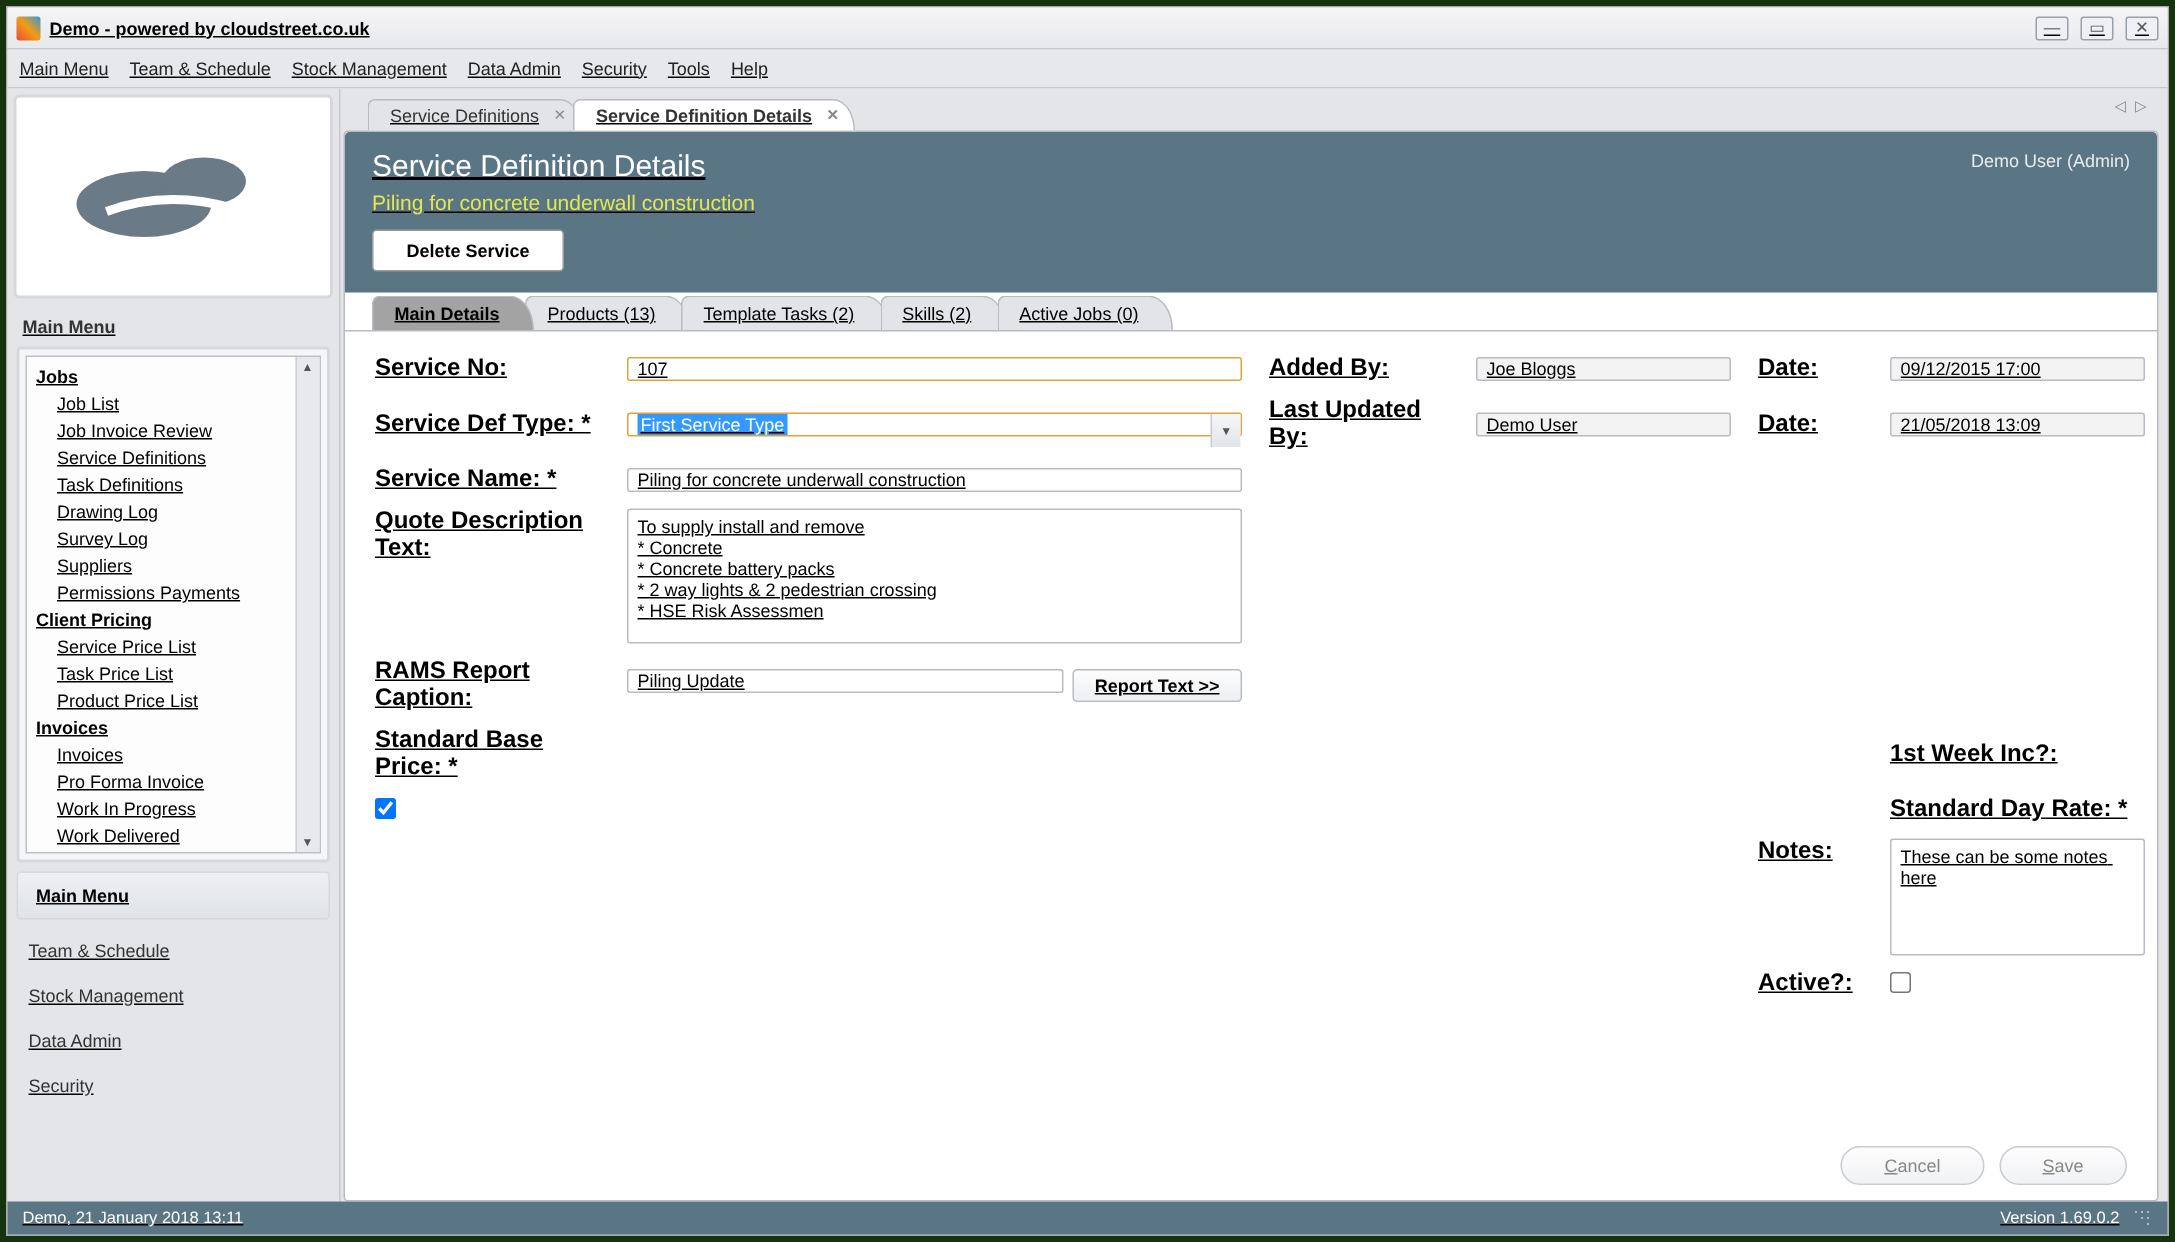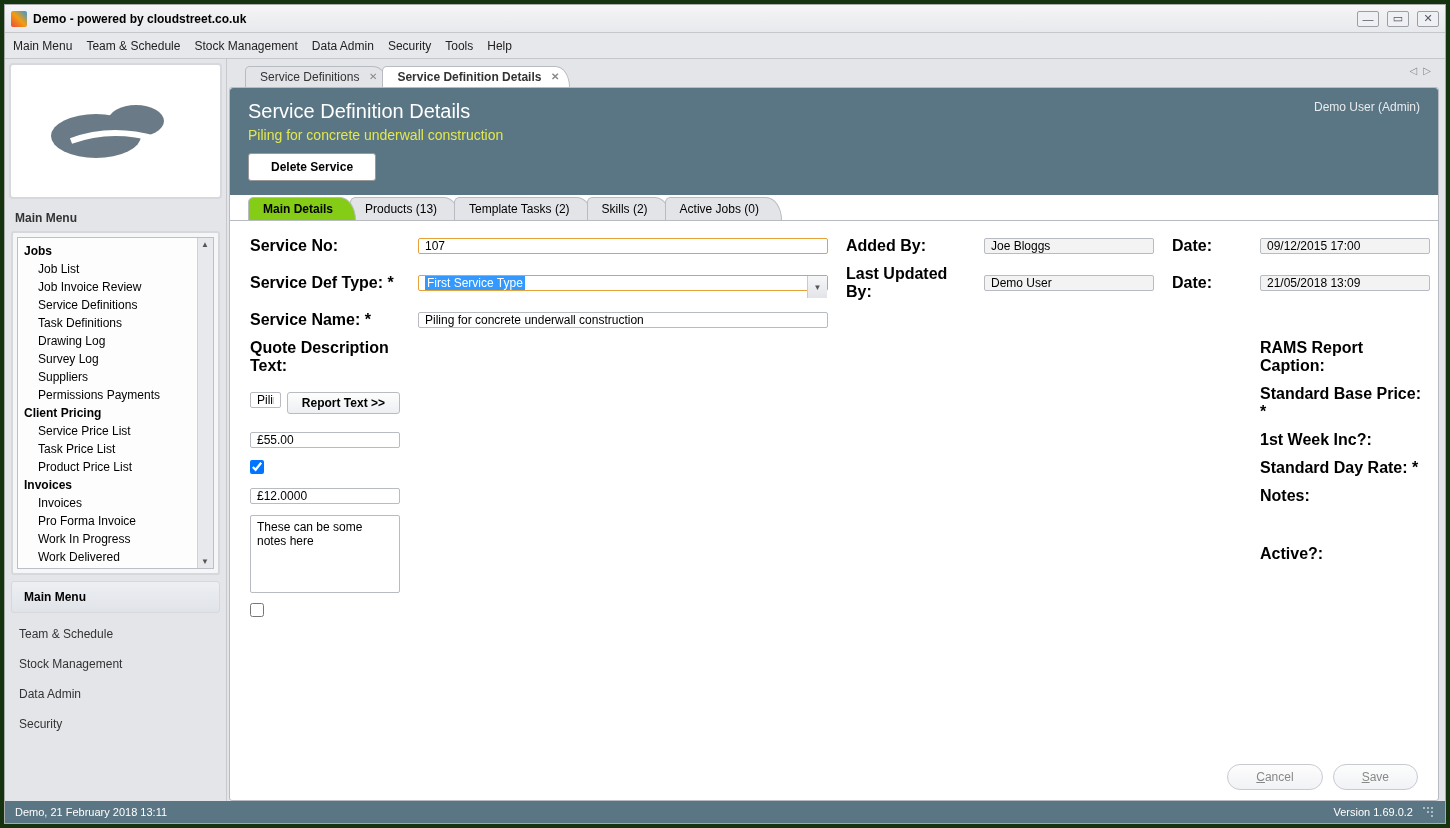--- a/index.html
+++ b/index.html
@@ -1,20 +1,20 @@
 <!DOCTYPE html>
 <html><head>
 <meta charset="utf-8">
 <style>
 * { box-sizing: border-box; margin: 0; padding: 0; }
 body { font-family: "Segoe UI", Tahoma, sans-serif; font-size: 12px; background: #14330e; width: 1450px; height: 828px; overflow: hidden; }
 
 .outer-border { border: 4px solid #14330e; width: 1450px; height: 828px; }
 
-.window { background: #e8e9ec; width: 100%; height: 100%; display: flex; flex-direction: column; border: 1px solid #aaa; }
+.window { background: #e8e9ec; width: 100%; height: 100%; display: flex; flex-direction: column; border: 1px solid #aaa; text-decoration: underline; }
 
 
 .titlebar { height: 28px; display: flex; align-items: center; padding: 0 6px; background: linear-gradient(#f5f5f7,#e8e9ec); border-bottom: 1px solid #c6c7cb; }
 .titlebar .app-icon { width: 16px; height: 16px; background: linear-gradient(45deg,#e74c3c,#f39c12,#3498db); margin-right: 6px; border-radius:2px;}
 .titlebar .title { font-weight: bold; flex: 1; }
 .win-btns { display: flex; gap: 8px; }
 .win-btn { width: 22px; height: 16px; border: 1px solid #9aa0a6; background: #eef0f4; display:flex; align-items:center; justify-content:center; font-size:11px; color:#556; border-radius:2px; cursor:pointer;}
 
 
 .menubar { height: 26px; display: flex; align-items: center; padding: 0 8px; gap: 14px; background: #e7e8ec; border-bottom: 1px solid #c6c7cb; }
@@ -55,21 +55,21 @@
 .doc-panel { flex:1; background:#fff; border:1px solid #b8bbc1; border-radius:3px; display:flex; flex-direction:column; overflow:hidden;}
 .doc-header { background:#5a7583; color:#fff; padding:12px 18px 14px; border-radius:3px 3px 0 0;}
 .doc-header h1 { font-size:20px; font-weight:normal; }
 .doc-header .subtitle { color:#e2e84f; font-size:14px; margin-top:4px;}
 .doc-header .user-info { float:right; font-size:12px; color:#e8ecef;}
 .delete-btn { background:#fff; color:#000; border:1px solid #999; border-radius:3px; padding:6px 22px; font-weight:bold; margin-top:10px; cursor:pointer; font-size:12px;}
 
 
 .inner-tab-row { display:flex; padding-left:18px; margin-top:-1px; align-items:flex-end; height:26px; position:relative; z-index:3;}
 .inner-tab { background:#e2e4e8; border:1px solid #b8bbc1; border-bottom:none; border-radius:6px 18px 0 0 / 6px 26px 0 0; padding:4px 22px 4px 14px; margin-right:-6px; font-size:12px; cursor:default;}
-.inner-tab.active { background:#84cc16; font-weight:600; z-index:4;}
+.inner-tab.active { background:#a3a3a3; font-weight:600; z-index:4;}
 .inner-content { flex:1; border-top:1px solid #b8bbc1; padding:16px 20px 10px; overflow:auto; position:relative;}
 
 
 .form-grid { display:grid; grid-template-columns: 150px 410px 120px 170px 70px 170px; gap:10px 18px; align-items:center;}
 .form-label { font-weight:bold; font-size:16px;}
 .fld { border:1px solid #b8bbc1; border-radius:2px; padding:4px 6px; font-size:12px; font-family:inherit; width:100%; height:16px; background:#fff;}
 .fld[readonly] { background:#f3f3f3; }
 .fld.highlight { border:1px solid #e5a23b; background:#fff;}
 .combo-wrap { position:relative; width:100%; }
 .combo-wrap .fld { padding-right:24px;}
@@ -215,51 +215,54 @@
             <input class="fld" readonly="" value="21/05/2018 13:09" style="">
 
             <div class="form-label">Service Name: *</div>
             <input class="fld" value="Piling for concrete underwall construction" style="">
             <div></div>
                 <div></div>
                 <div></div>
                 <div></div>
 
             <div class="form-label" style="align-self:flex-start;">Quote Description Text:</div>
+            <textarea class="ta" id="quote-ta" style="">To supply install and remove
+* Concrete
+* Concrete battery packs
+* 2 way lights &amp; 2 pedestrian crossing
+* HSE Risk Assessmen</textarea>
             <div></div>
                 <div></div>
                 <div></div>
                 <div></div>
 
             <div class="form-label">RAMS Report Caption:</div>
             <div class="rams-row">
               <input class="fld" style="flex: 1 1 0%;" value="Piling Update">
               <button class="report-btn">Report Text &gt;&gt;</button>
             </div>
             <div></div>
                 <div></div>
                 <div></div>
                 <div></div>
 
             <div class="form-label">Standard Base Price: *</div>
-            <input class="fld" value="£55.00" style="">
             <div></div>
                 <div></div>
                 <div></div>
                 <div></div>
 
             <div class="form-label">1st Week Inc?:</div>
             <div><input type="checkbox" class="chk" checked="" style=""></div>
             <div></div>
                 <div></div>
                 <div></div>
                 <div></div>
 
             <div class="form-label">Standard Day Rate: *</div>
-            <input class="fld" value="£12.0000" style="">
             <div></div>
                 <div></div>
                 <div></div>
                 <div></div>
 
             <div class="form-label" style="align-self:flex-start;">Notes:</div>
             <textarea class="ta notes" id="notes-ta" style="">These can be some notes here</textarea>
             <div></div>
                 <div></div>
                 <div></div>
@@ -276,21 +279,21 @@
           <div class="bottom-btns">
             <button class="std-btn"><u>C</u>ancel</button>
             <button class="std-btn"><u>S</u>ave</button>
           </div>
         </div>
       </div>
     </div>
   </div>
 
   <div class="statusbar">
-    <span>Demo, 21 February 2018 13:11</span>
+    <span>Demo, 21 January 2018 13:11</span>
     <span style="display:flex;align-items:center;gap:8px;">
       <span>Version 1.69.0.2</span>
       <span class="grip"></span>
     </span>
   </div>
 
 </div>
 </div>
 
 </body></html>

